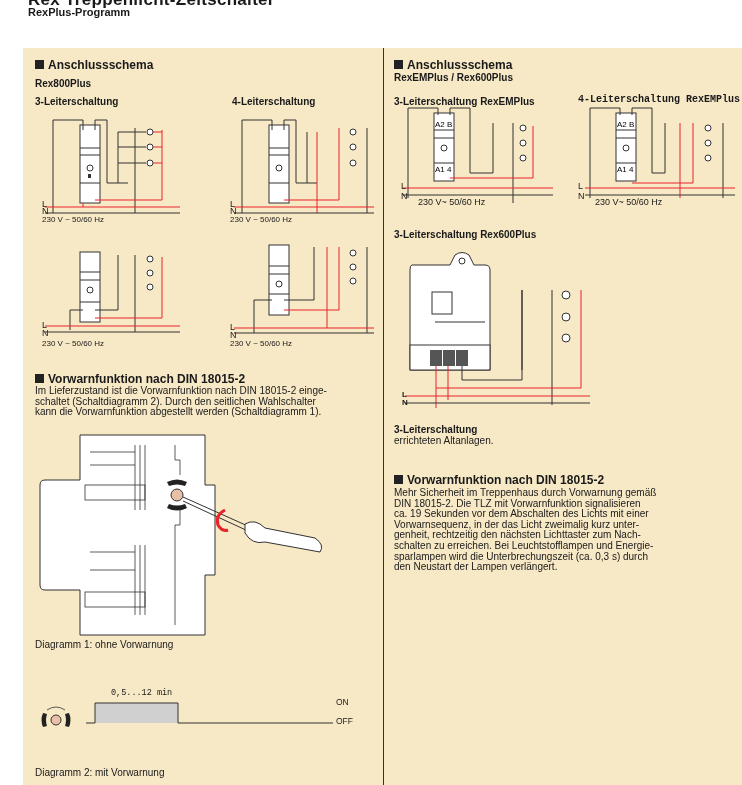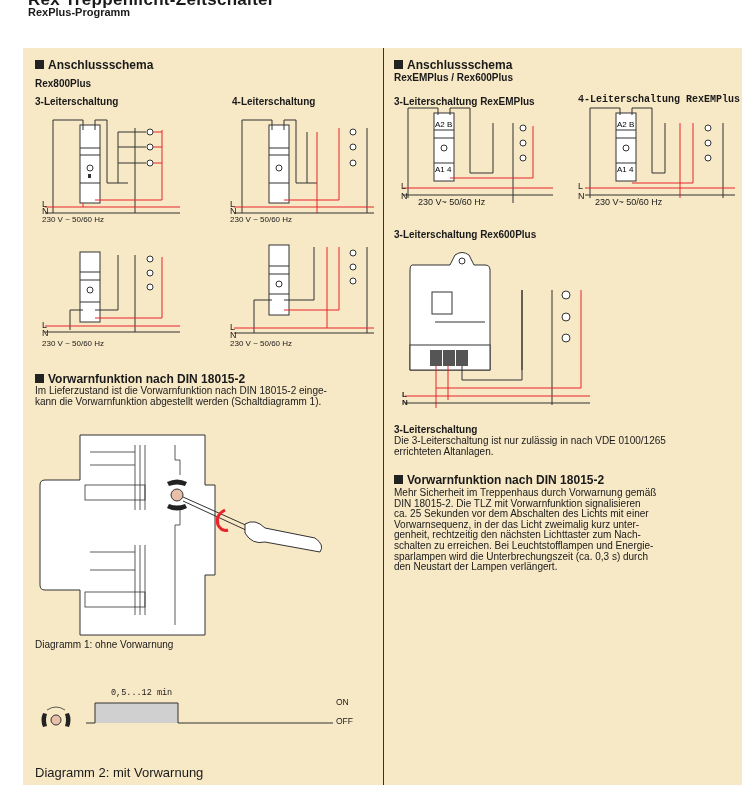--- a/index.html
+++ b/index.html
@@ -126,20 +126,21 @@
   <line x1="5" y1="88" x2="145" y2="88" stroke="#e8242a"></line>
   <line x1="5" y1="93" x2="145" y2="93" stroke="#333"></line>
 </svg>
 <div class="lbl" style="left:230px;top:322px;font-size:9px;">L</div>
 <div class="lbl" style="left:230px;top:330px;font-size:9px;">N</div>
 <div class="lbl" style="left:230px;top:339px;">230 V ~ 50/60 Hz</div>
 
 <div class="h-sec" style="left:35px;top:372px;"><span class="sq"></span><span>Vorwarnfunktion nach DIN 18015-2</span></div>
 <div class="txt" style="left:35px;top:386px;">
   <div>Im Lieferzustand ist die Vorwarnfunktion nach DIN 18015-2 einge-</div>
+  <div>schaltet (Schaltdiagramm 2). Durch den seitlichen Wahlschalter</div>
   <div>kann die Vorwarnfunktion abgestellt werden (Schaltdiagramm 1).</div>
 </div>
 
 <svg class="diag" style="left:40px;top:430px;" width="300" height="215">
   <path d="M40,5 L165,5 L165,55 L175,55 L175,145 L165,145 L165,205 L40,205 L40,160 L5,160 Q0,160 0,155 L0,55 Q0,50 5,50 L40,50 Z" fill="#fff" stroke="#333"></path>
   <g stroke="#333" fill="none" stroke-width="0.8">
     <line x1="50" y1="22" x2="95" y2="22"></line>
       <line x1="50" y1="35" x2="95" y2="35"></line>
     <rect x="45" y="55" width="60" height="15"></rect>
     <line x1="95" y1="15" x2="95" y2="80"></line>
@@ -172,21 +173,21 @@
     <path d="M5,15 Q2,22 5,29 L9,28 Q7,22 9,16 Z" fill="#222"></path>
     <path d="M31,15 Q34,22 31,29 L27,28 Q29,22 27,16 Z" fill="#222"></path>
     <path d="M9,12 Q18,6 27,12" fill="none" stroke="#333" stroke-width="0.8"></path>
   </g>
   <rect x="57" y="5" width="83" height="20" fill="#d0d0d0"></rect>
   <polyline points="48,25 57,25 57,5 140,5 140,25 295,25" fill="none" stroke="#333"></polyline>
 </svg>
 <div class="lbl" style="left:111px;top:688px;font-size:8.5px;font-family:Liberation Mono, monospace;">0,5...12 min</div>
 <div class="lbl" style="left:336px;top:697px;font-size:8.5px;">ON</div>
 <div class="lbl" style="left:336px;top:716px;font-size:8.5px;">OFF</div>
-<div class="txt" style="left:35px;top:768px;font-size:13px;">Diagramm 2: mit Vorwarnung</div>
+<div class="txt" style="left:35px;top:768px;font-size:10px;">Diagramm 2: mit Vorwarnung</div>
 
 <div class="h-sec" style="left:394px;top:58px;"><span class="sq"></span><span>Anschlussschema</span></div>
 <div class="sub" style="left:394px;top:72px;">RexEMPlus / Rex600Plus</div>
 <div class="sub" style="left:394px;top:96px;">3-Leiterschaltung RexEMPlus</div>
 <div class="sub" style="left:578px;top:94px;font-family:Liberation Mono, monospace;">4-Leiterschaltung RexEMPlus</div>
 
 <svg class="diag" style="left:398px;top:108px;" width="160" height="95">
   <rect x="36" y="5" width="20" height="68" fill="#fff" stroke="#333"></rect>
   <line x1="36" y1="22" x2="56" y2="22" stroke="#333"></line>
     <line x1="36" y1="30" x2="56" y2="30" stroke="#333"></line>
@@ -255,27 +256,26 @@
   <line x1="181" y1="40" x2="181" y2="138" stroke="#e8242a"></line>
   <line x1="36" y1="138" x2="181" y2="138" stroke="#e8242a"></line>
   <line x1="5" y1="146" x2="190" y2="146" stroke="#e8242a"></line>
   <line x1="5" y1="153" x2="190" y2="153" stroke="#333"></line>
 </svg>
 <div class="lbl" style="left:402px;top:390px;font-size:8px;font-weight:bold;">L</div>
 <div class="lbl" style="left:402px;top:398px;font-size:8px;font-weight:bold;">N</div>
 
 <div class="sub" style="left:394px;top:424px;">3-Leiterschaltung</div>
 <div class="txt" style="left:394px;top:436px;">
-  <div>Die 3-Leiterschaltung ist nur zulässig in nach VDE 0100/1265</div>
   <div>errichteten Altanlagen.</div>
 </div>
 
 <div class="h-sec" style="left:394px;top:473px;"><span class="sq"></span><span>Vorwarnfunktion nach DIN 18015-2</span></div>
 <div class="txt" style="left:394px;top:488px;">
   <div>Mehr Sicherheit im Treppenhaus durch Vorwarnung gemäß</div>
   <div>DIN 18015-2. Die TLZ mit Vorwarnfunktion signalisieren</div>
-  <div>ca. 25 Sekunden vor dem Abschalten des Lichts mit einer</div>
+  <div>ca. 19 Sekunden vor dem Abschalten des Lichts mit einer</div>
   <div>Vorwarnsequenz, in der das Licht zweimalig kurz unter-</div>
   <div>genheit, rechtzeitig den nächsten Lichttaster zum Nach-</div>
   <div>schalten zu erreichen. Bei Leuchtstofflampen und Energie-</div>
   <div>sparlampen wird die Unterbrechungszeit (ca. 0,3 s) durch</div>
   <div>den Neustart der Lampen verlängert.</div>
 </div>
 
 </body></html>

